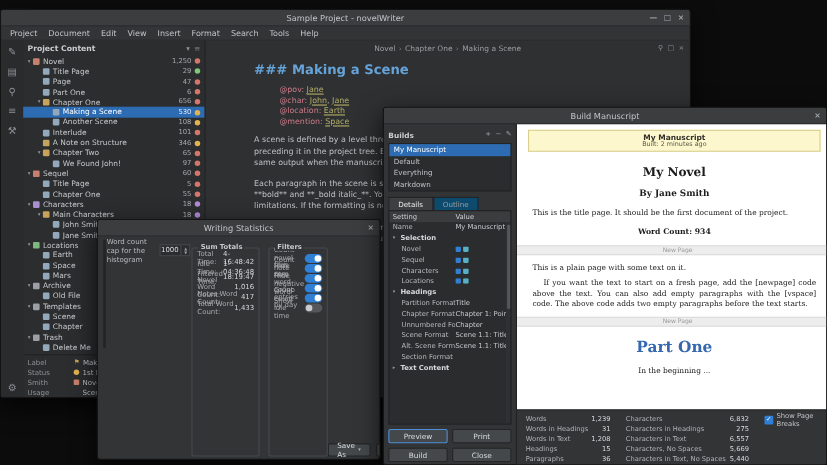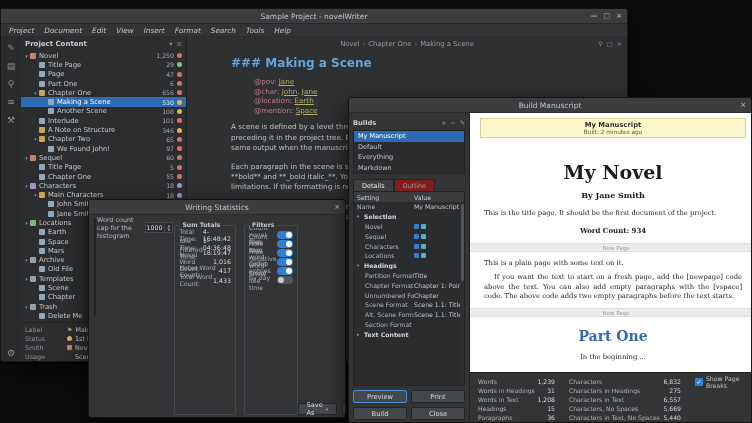--- a/index.html
+++ b/index.html
@@ -9,21 +9,21 @@
           box-shadow:0 8px 22px rgba(0,0,0,.7);overflow:hidden;}
   .titlebar{height:15px;background:#3b3d3f;border-bottom:1px solid #27292b;display:flex;align-items:center;
             justify-content:center;position:relative;font-size:7.5px;color:#c2c5c8;}
   .win-controls{position:absolute;right:5px;top:0;height:100%;display:flex;gap:6px;align-items:center;
                 color:#a5a8ab;font-size:7px;}
   .wc{cursor:default;}
 
   
   #main-window{left:0;top:8px;width:628px;height:354px;z-index:1;}
   .menubar{height:13px;display:flex;align-items:center;padding-left:3px;font-size:7.3px;color:#c0c3c6;
-           border-bottom:1px solid #292b2d;font-style:italic;}
+           border-bottom:1px solid #292b2d;}
   .menu-item{padding:0 5px;}
   .main-content{display:flex;height:326px;}
   .activity-bar{width:20px;background:#292b2d;display:flex;flex-direction:column;align-items:center;
                 padding:6px 0 5px;gap:8px;color:#8d9093;font-size:9px;}
   .act-spacer{flex:1;}
   .project-panel{width:166px;background:#2b2d2f;border-right:1px solid #222;display:flex;flex-direction:column;}
   .panel-header{height:13px;display:flex;align-items:center;padding:0 4px;font-size:7px;font-weight:bold;color:#caccce;}
   .ph-icons{margin-left:auto;display:flex;gap:4px;color:#8d9093;font-weight:normal;font-size:6.5px;}
   .project-tree{flex:1;overflow:hidden;font-size:6.8px;color:#c5c8cb;padding-top:1px;}
   .tree-row{display:flex;align-items:center;height:9.3px;padding-right:4px;white-space:nowrap;}
@@ -97,21 +97,21 @@
   
   #build-window{left:348px;top:97px;width:404px;height:326px;z-index:10;}
   .bw-body{display:flex;height:311px;}
   .bw-left{width:120px;display:flex;flex-direction:column;padding:4px;}
   .builds-header{display:flex;align-items:center;height:11px;font-size:6.7px;font-weight:bold;color:#caccce;}
   .bh-icons{margin-left:auto;display:flex;gap:4px;font-weight:normal;font-size:6.3px;color:#9a9da0;}
   .builds-list{background:#2a2c2e;border:1px solid #212325;margin:2px 0 5px;}
   .build-item{height:10.5px;display:flex;align-items:center;padding:0 4px;font-size:6.5px;color:#c0c3c6;}
   .build-item.selected{background:#2d6cb3;color:#fff;}
   .tabs{display:flex;height:12px;font-size:6.5px;color:#9a9da0;}
-  .tab{padding:0 8px;display:flex;align-items:center;background:#7f1d1d;border:1px solid #212325;border-bottom:none;}
+  .tab{padding:0 8px;display:flex;align-items:center;background:#0c4a6e;border:1px solid #212325;border-bottom:none;}
   .tab.active{background:#3d3f41;color:#e8eaec;}
   .settings-table{flex:1;background:#2a2c2e;border:1px solid #212325;font-size:6.2px;position:relative;overflow:hidden;}
   .set-head{display:flex;background:#3a3c3e;height:10px;align-items:center;color:#cfd2d5;}
   .sh-setting{flex:1;padding-left:3px;}
   .sh-value{width:50px;flex:none;}
   .set-row{display:flex;align-items:center;height:9.8px;color:#b5b8bb;}
   .set-row.grp{color:#d5d8db;font-weight:bold;}
   .set-label{flex:1;display:flex;align-items:center;padding-left:3px;overflow:hidden;white-space:nowrap;}
   .set-label.pad{padding-left:11px;}
   .set-arrow{width:7px;font-size:4.5px;color:#9a9da0;font-weight:normal;}
@@ -125,21 +125,21 @@
   .bw-buttons{margin-top:4px;display:grid;grid-template-columns:1fr 1fr;gap:4px;}
   .bw-btn{height:13px;background:#45484b;border:1px solid #232527;border-radius:2px;display:flex;
           align-items:center;justify-content:center;font-size:6.7px;color:#d8dbde;}
   .bw-btn.primary{border-color:#4b90d8;}
   .bw-right{flex:1;display:flex;flex-direction:column;border-left:1px solid #222;}
   .preview-wrap{flex:1;background:#fff;position:relative;overflow:hidden;}
   .banner{margin:5px 16px 0 10px;background:#fcf7cd;border:1px solid #d9d092;text-align:center;padding:2px 0;}
   .banner-title{font-size:6.8px;font-weight:bold;color:#33302a;}
   .banner-sub{font-size:5.8px;color:#5a564a;}
   .page{padding:4px 20px 0 14px;font-family:"DejaVu Serif",serif;color:#1b1b1b;}
-  .book-title{font-size:19px;font-weight:bold;text-align:center;margin:19px 0 7px;}
+  .book-title{font-size:11px;font-weight:bold;text-align:center;margin:8px 0 7px;}
   .book-author{font-size:8px;text-align:center;margin-bottom:9px;font-weight:bold;}
   .page-p{font-size:6.8px;line-height:9.2px;margin:5px 0;}
   .page-p.indent{text-indent:10px;text-align:justify;}
   .page-p.center{text-align:center;}
   .wc{font-size:7px;font-weight:bold;text-align:center;margin:8px 0;}
   .new-page{background:#ededed;border-top:1px solid #dcdcdc;border-bottom:1px solid #dcdcdc;color:#9a9a9a;
             font-family:"DejaVu Sans",sans-serif;font-size:5.5px;height:9px;line-height:8px;text-align:center;
             margin:7px -20px 7px -14px;}
   .part-title{font-size:14px;font-weight:bold;color:#3668b0;text-align:center;margin:11px 0 9px;}
   .bw-stats{background:#323436;border-top:1px solid #222;padding:4px 8px 2px;display:flex;gap:14px;

